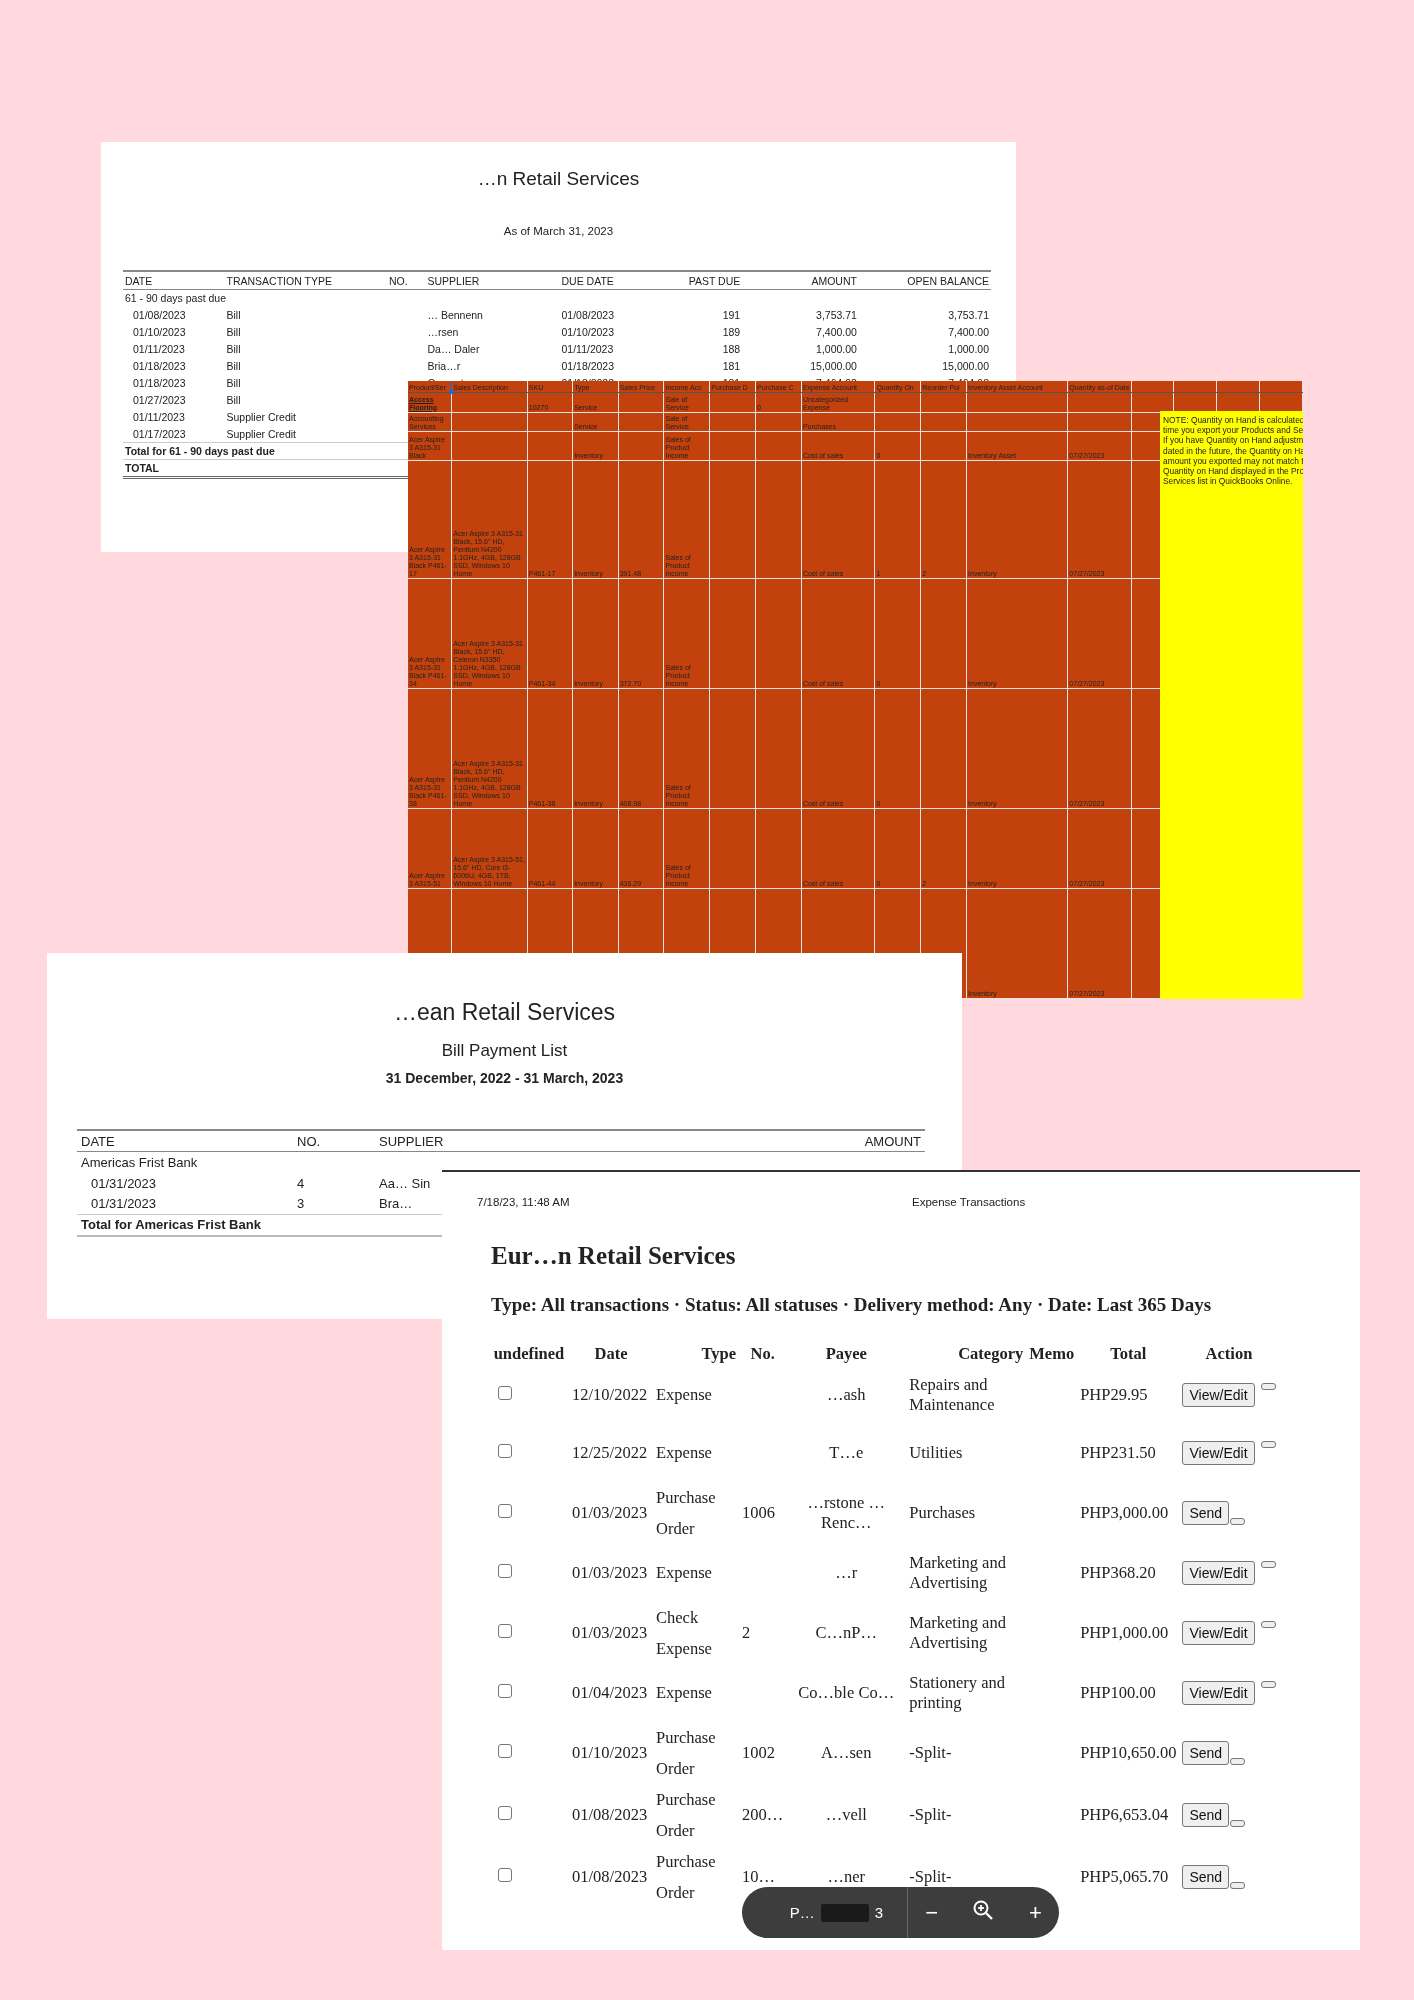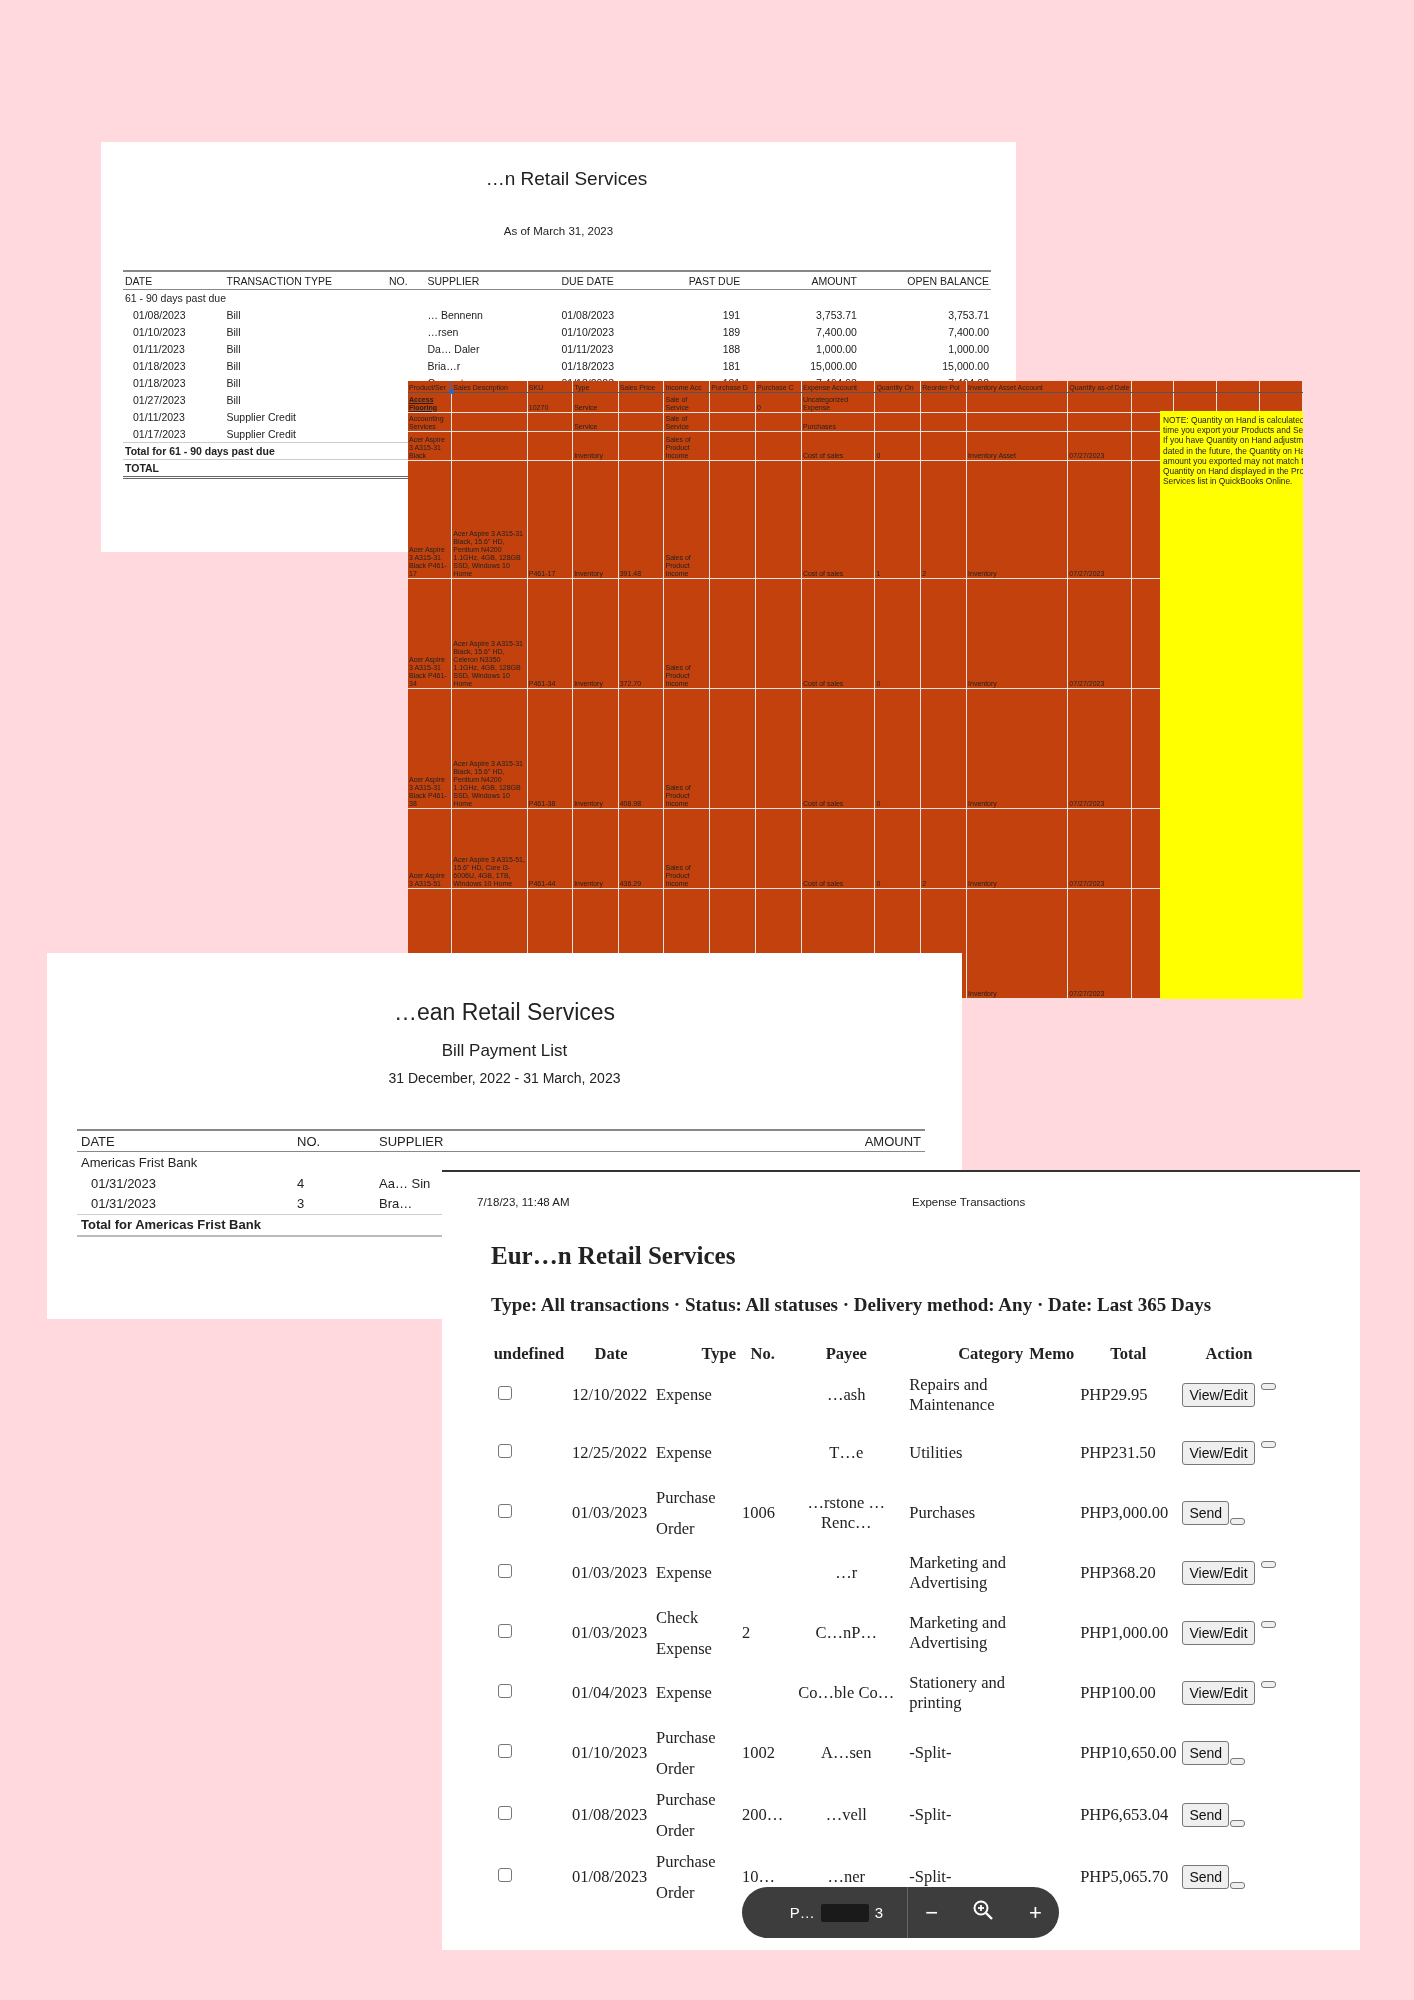--- a/index.html
+++ b/index.html
@@ -3,21 +3,21 @@
 <meta charset="utf-8">
 <style>
   * { box-sizing: border-box; margin: 0; padding: 0; }
   html, body { width: 1414px; height: 2000px; overflow: hidden; }
   body { background: #ffd9de; position: relative; font-family: "Liberation Sans", sans-serif; color: #222; }
 
   .panel { position: absolute; background: #fff; overflow: hidden; }
 
   
   #p1 { left: 101px; top: 142px; width: 915px; height: 410px; }
-  #p1 .company { position: absolute; left: 8px; width: 100%; top: 26px; text-align: center; font-size: 19px; color: #222; }
+  #p1 .company { position: absolute; left: 0; width: 100%; top: 26px; text-align: center; font-size: 19px; color: #222; }
   #p1 .title { position: absolute; left: 0; width: 100%; top: 58px; text-align: center; font-size: 14px; }
   #p1 .subtitle { position: absolute; left: 0; width: 100%; top: 83px; text-align: center; font-size: 11.5px; }
   #p1 table { position: absolute; left: 22px; top: 128px; width: 868px; border-collapse: collapse; font-size: 10.5px; }
   #p1 th { font-weight: normal; text-align: left; padding: 3px 2px 2px; border-top: 2px solid #888; border-bottom: 1px solid #888; }
   #p1 td { padding: 2px 2px; height: 17px; white-space: nowrap; }
   #p1 .r { text-align: right; }
   #p1 .group td { padding-left: 2px; }
   #p1 .indent { padding-left: 10px; }
   #p1 .total td { font-weight: bold; border-top: 1px solid #ccc; }
   #p1 .grand td { font-weight: bold; border-top: 1px solid #ccc; border-bottom: 3px double #666; }
@@ -29,21 +29,21 @@
   #p2 th { font-weight: normal; text-align: left; border-bottom: 1px solid #555; white-space: nowrap; height: 11px; }
   #p2 .sel { font-weight: bold; text-decoration: underline; }
   #p2 .note { position: absolute; left: 752px; top: 30px; width: 184px; height: 588px; background: #ffff00; font-size: 8.4px; line-height: 10.2px; padding: 4px 3px; color: #222; }
   #p2 .blue-dot { position: absolute; left: 41px; top: 8px; width: 5px; height: 5px; border-radius: 50%; background: #1a6cd6; }
   #p2 .blue-line { position: absolute; left: 43px; top: 0; width: 1px; height: 10px; background: #1a6cd6; }
 
   
   #p3 { left: 47px; top: 953px; width: 915px; height: 366px; }
   #p3 .company { position: absolute; left: 0; width: 100%; top: 46px; text-align: center; font-size: 23px; }
   #p3 .title { position: absolute; left: 0; width: 100%; top: 88px; text-align: center; font-size: 17px; }
-  #p3 .subtitle { position: absolute; left: 0; width: 100%; top: 117px; text-align: center; font-size: 14px; }
+  #p3 .subtitle { position: absolute; left: 0; width: 100%; top: 117px; text-align: center; font-size: 14px; font-weight: bold; }
   #p3 table { position: absolute; left: 30px; top: 176px; width: 848px; border-collapse: collapse; font-size: 13px; }
   #p3 th { font-weight: normal; text-align: left; padding: 3px 4px 2px; border-top: 2px solid #888; border-bottom: 1px solid #888; }
   #p3 td { padding: 2px 4px; height: 21px; white-space: nowrap; }
   #p3 .indent { padding-left: 14px; }
   #p3 .total td { font-weight: bold; border-top: 1px solid #ccc; border-bottom: 2px solid #bbb; }
 
   
   #p4 { left: 442px; top: 1170px; width: 918px; height: 780px; border-top: 2px solid #333; font-family: "Liberation Serif", serif; }
   #p4 .hdr-date { position: absolute; left: 35px; top: 24px; font-size: 11.5px; font-family: "Liberation Sans", sans-serif; }
   #p4 .hdr-title { position: absolute; left: 470px; top: 24px; font-size: 11.5px; font-family: "Liberation Sans", sans-serif; }

